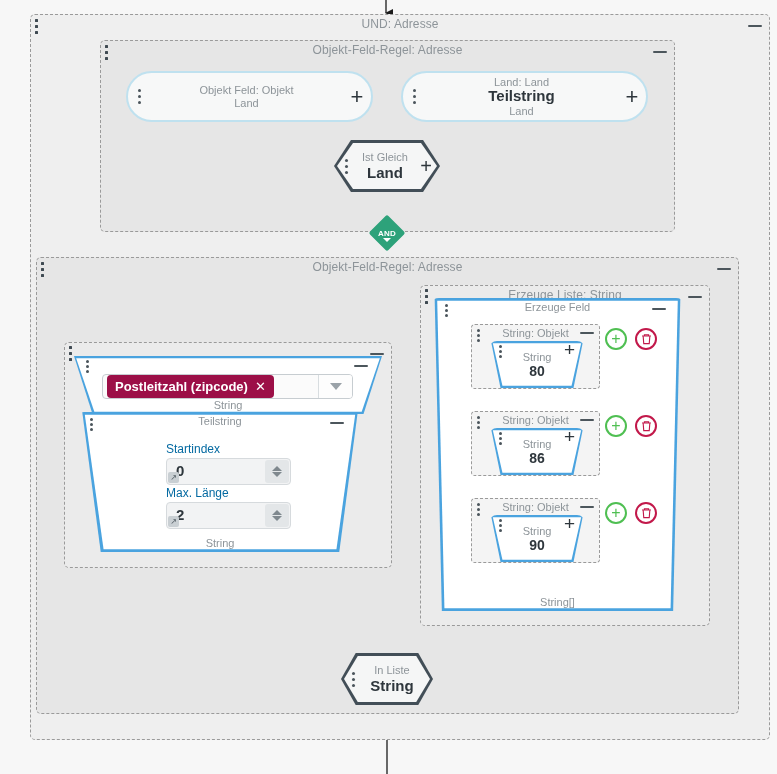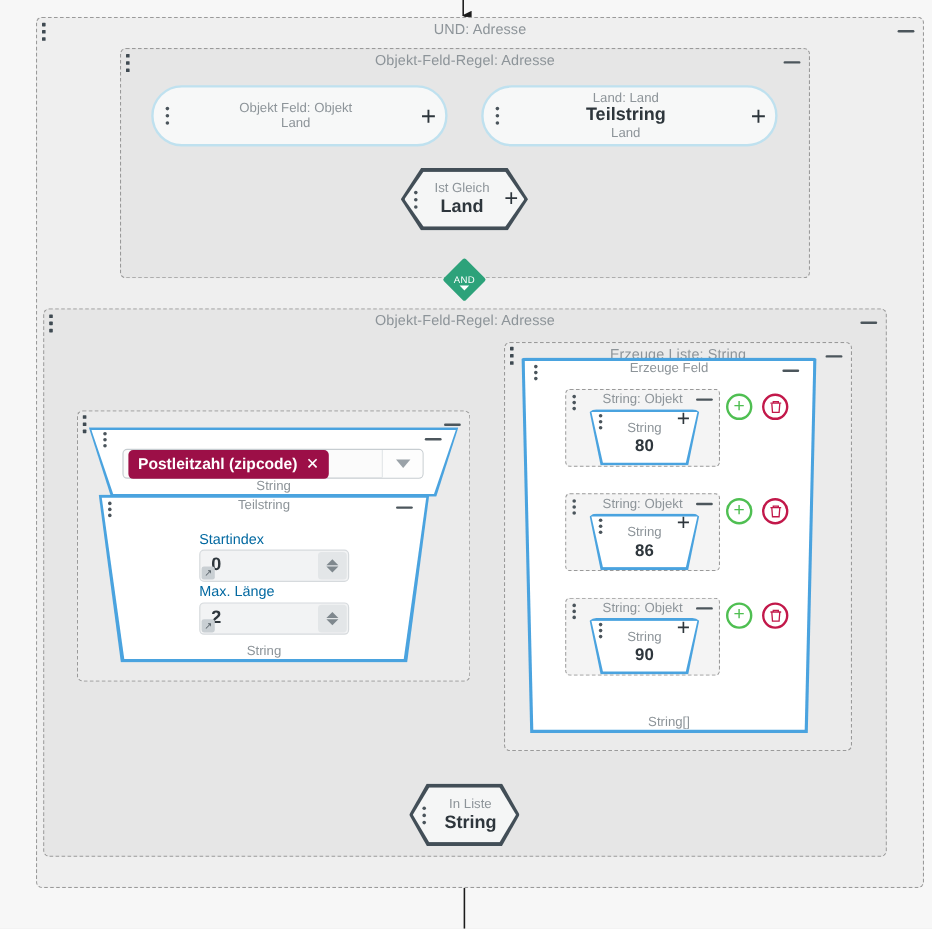--- a/index.html
+++ b/index.html
@@ -83,21 +83,21 @@
   .andnode{
     position:absolute;width:26px;height:26px;
     background:#2da27a;
     transform:rotate(45deg);
     border-radius:2px;
     cursor:pointer;
   }
   .andlabel{
     position:absolute;width:26px;height:26px;
     display:flex;align-items:center;justify-content:center;
-    font-size:8px;color:#fff;font-weight:normal;letter-spacing:.3px;
+    font-size:8px;color:#fff;font-weight:bold;letter-spacing:.3px;
     pointer-events:none;
   }
   .andcaret{
     position:absolute;left:50%;margin-left:-4px;
     width:0;height:0;border-left:4px solid transparent;border-right:4px solid transparent;
     border-top:4px solid #fff;
   }
 
   
   .trapwrap{position:absolute;}

